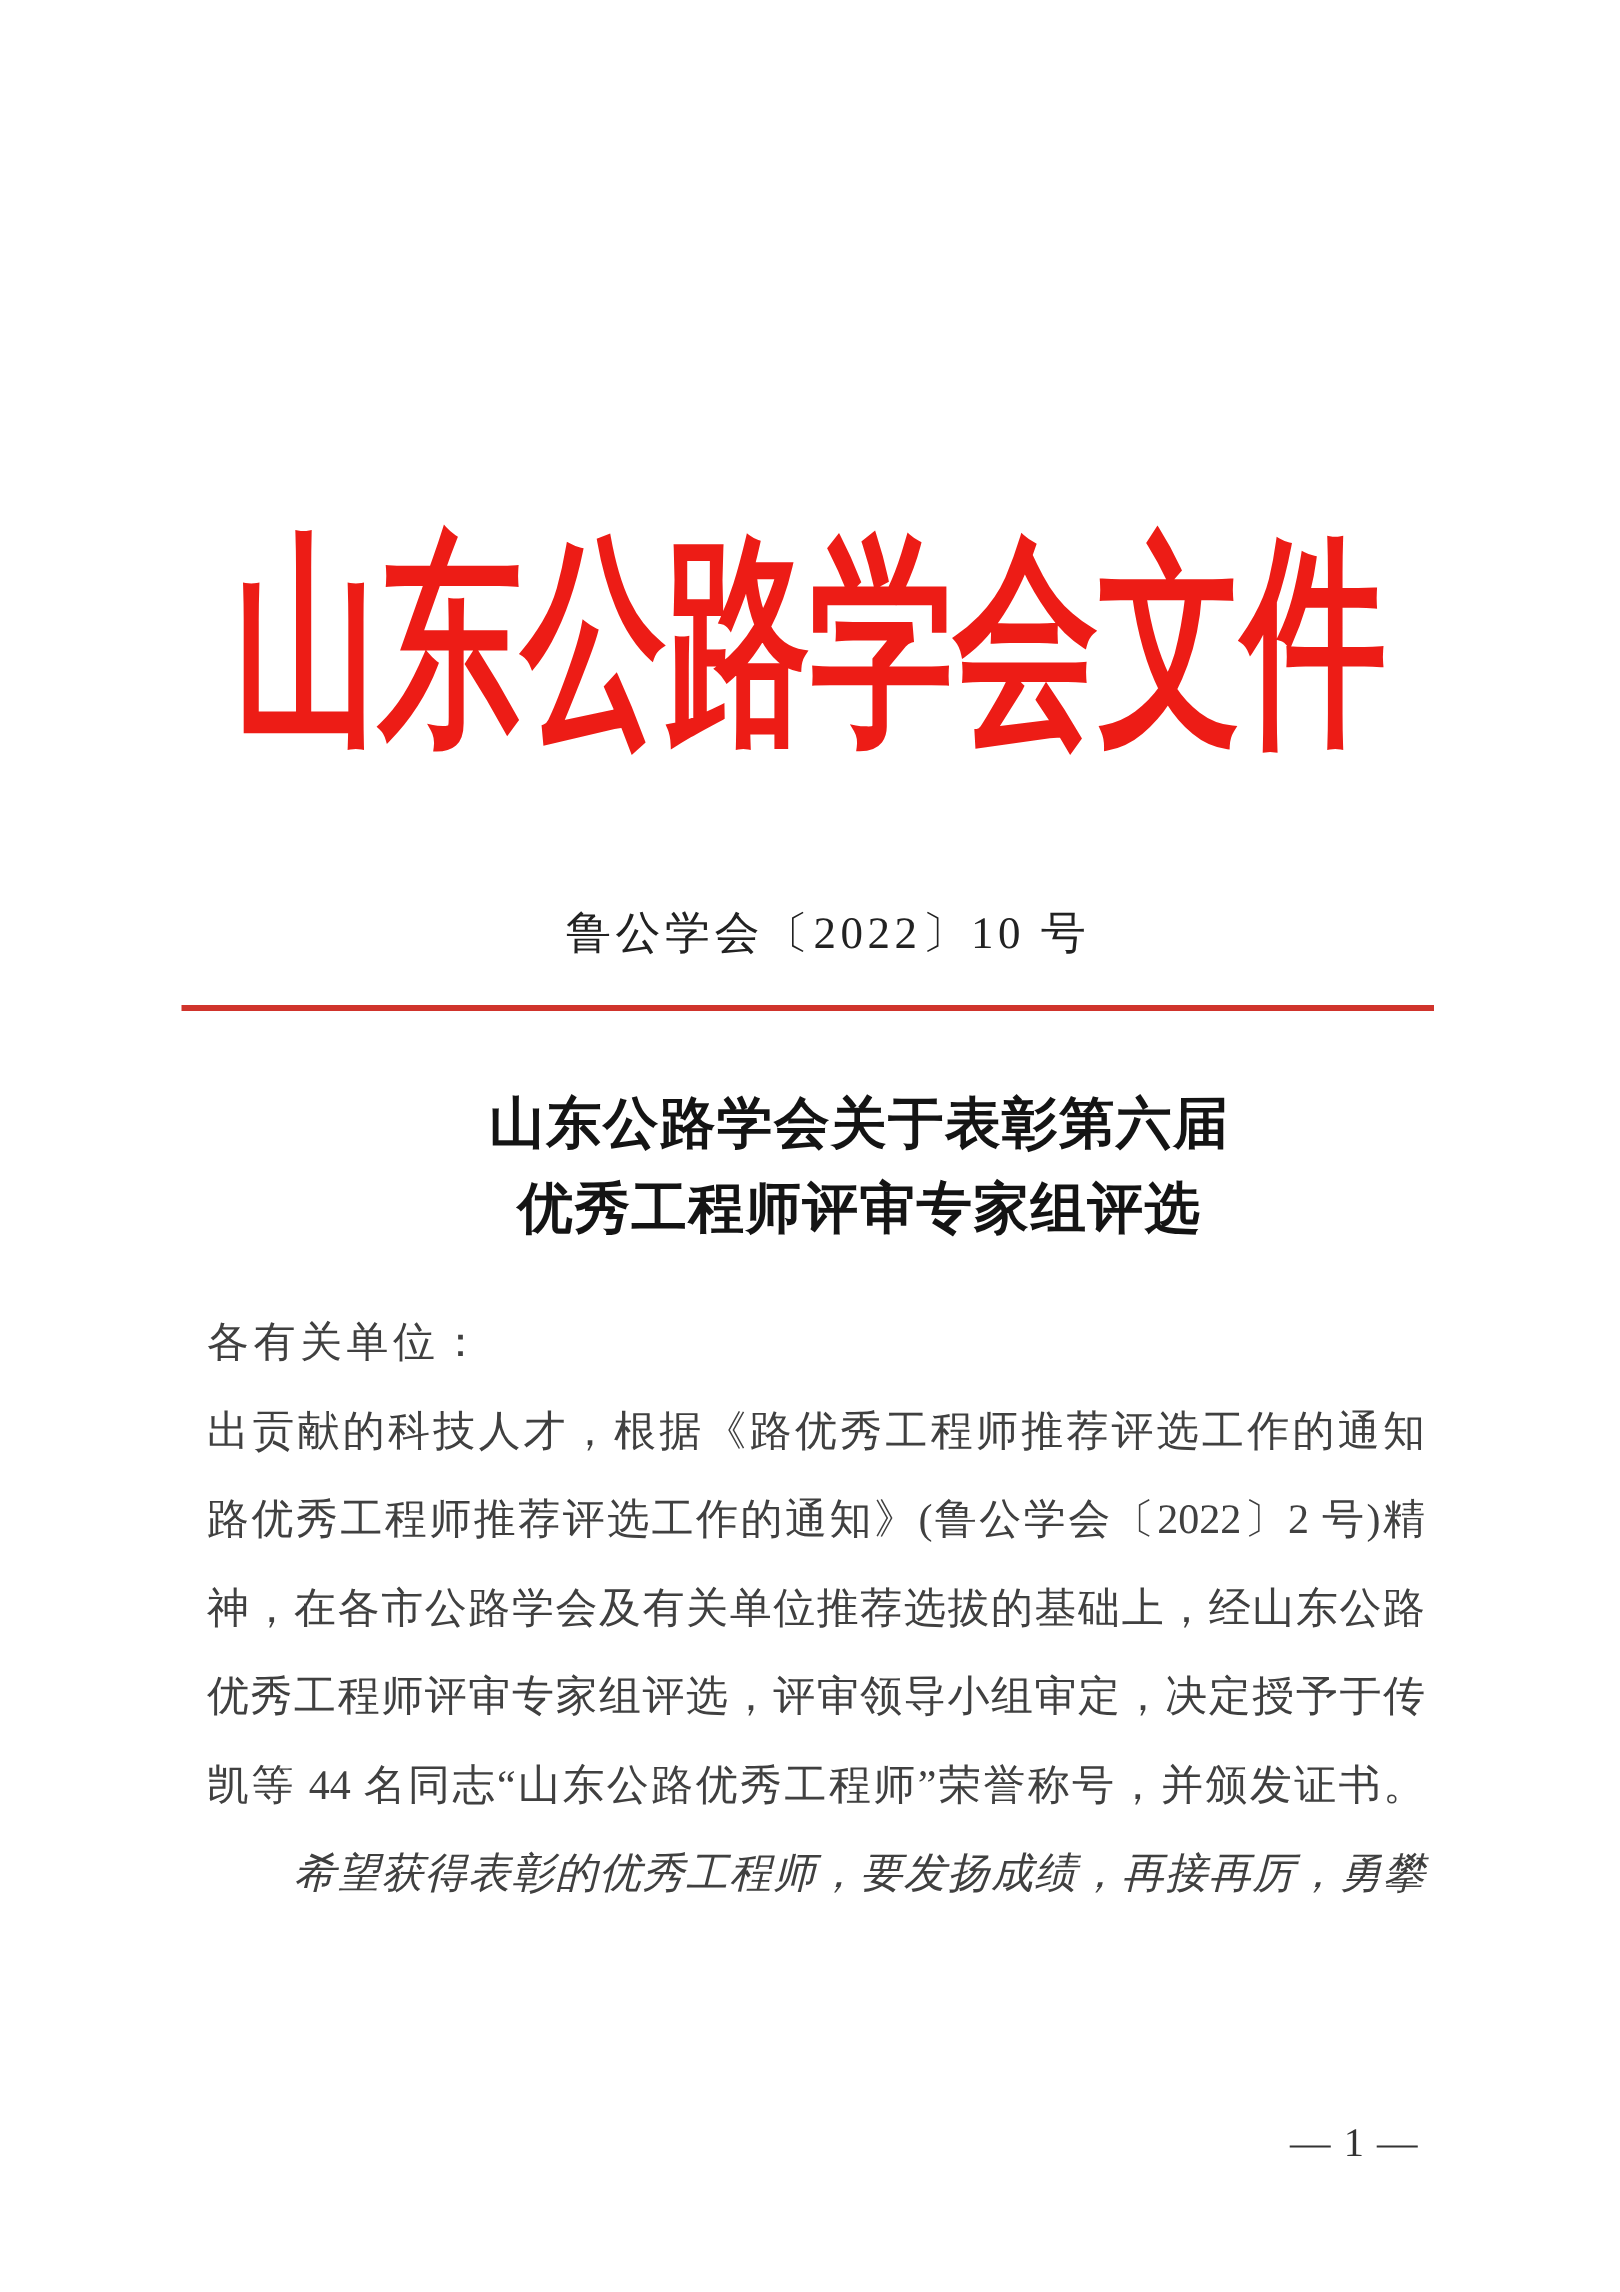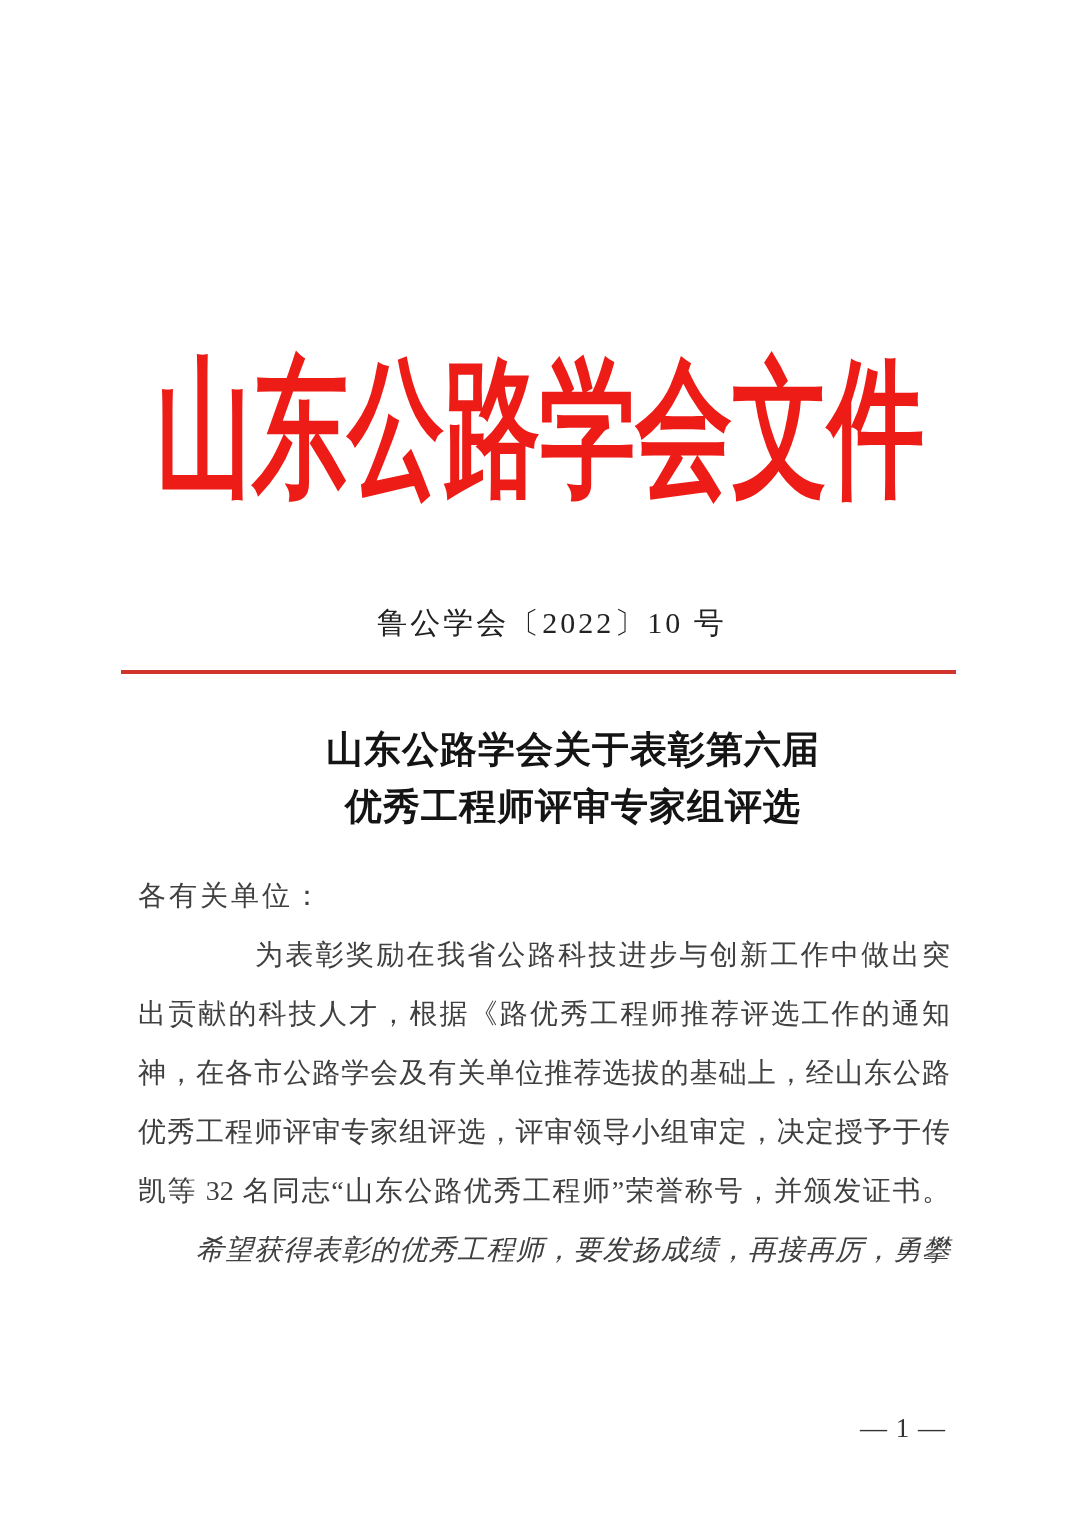--- a/index.html
+++ b/index.html
@@ -123,23 +123,23 @@
 
   <div class="red-divider"></div>
 
   <div class="doc-title">
     <div class="doc-title-line">山东公路学会关于表彰第六届</div>
     <div class="doc-title-line">优秀工程师评审专家组评选</div>
   </div>
 
   <div class="body-block">
     <div class="line salutation">各有关单位：</div>
-    <div class="line just indent-lg">为表彰奖励在我省公路科技进步与创新工作中做出突</div>
     <div class="line just">出贡献的科技人才，根据《路优秀工程师推荐评选工作的通知</div>
+    <div class="line just">路优秀工程师推荐评选工作的通知》(鲁公学会〔2022〕2 号)精</div>
     <div class="line just">神，在各市公路学会及有关单位推荐选拔的基础上，经山东公路</div>
     <div class="line just">优秀工程师评审专家组评选，评审领导小组审定，决定授予于传</div>
-    <div class="line just">凯等 32 名同志“山东公路优秀工程师”荣誉称号，并颁发证书。</div>
+    <div class="line just">凯等 44 名同志“山东公路优秀工程师”荣誉称号，并颁发证书。</div>
     <div class="line just indent-sm">希望获得表彰的优秀工程师，要发扬成绩，再接再厉，勇攀</div>
   </div>
 
   <div class="page-number">— 1 —</div>
 
 </div>
 
 </body></html>

